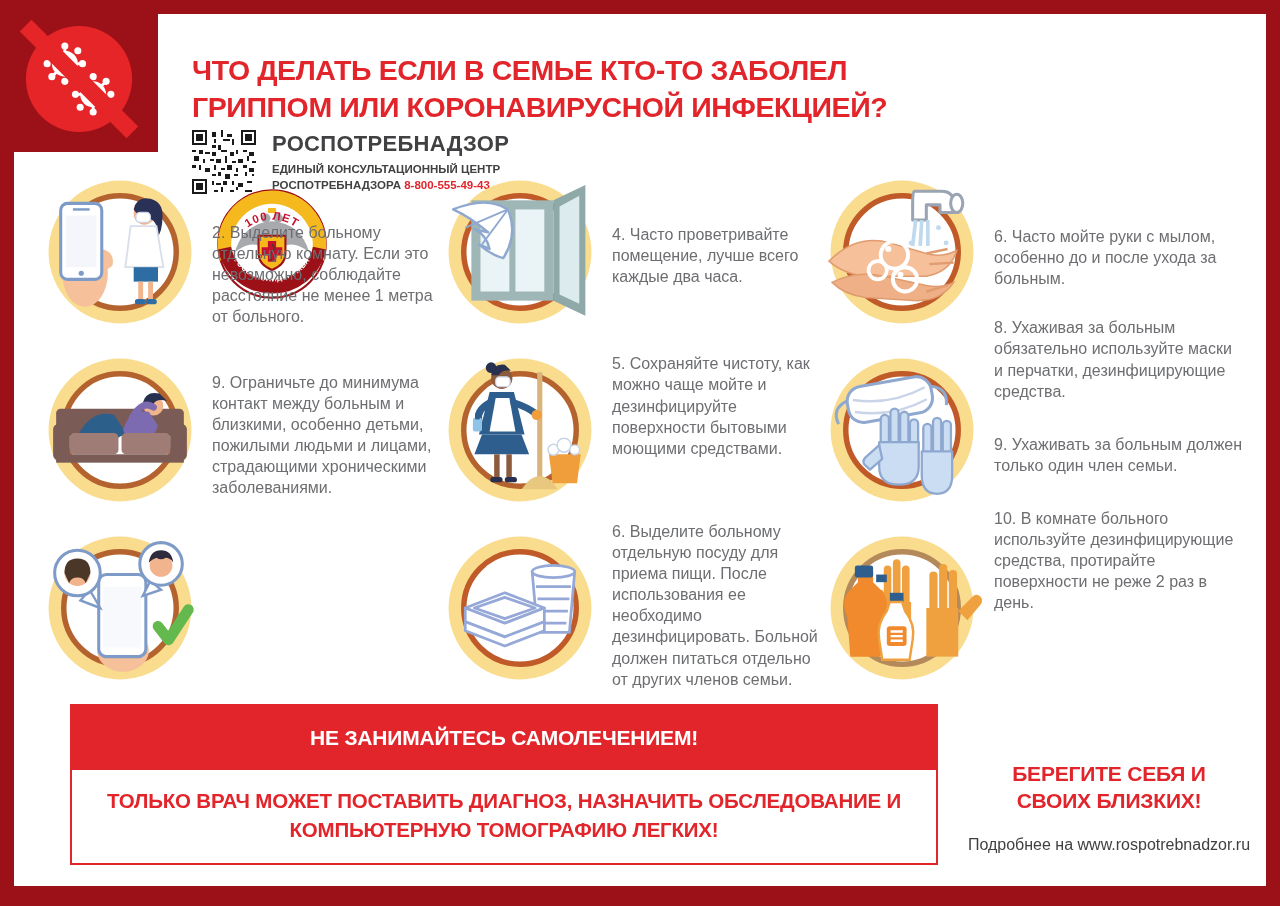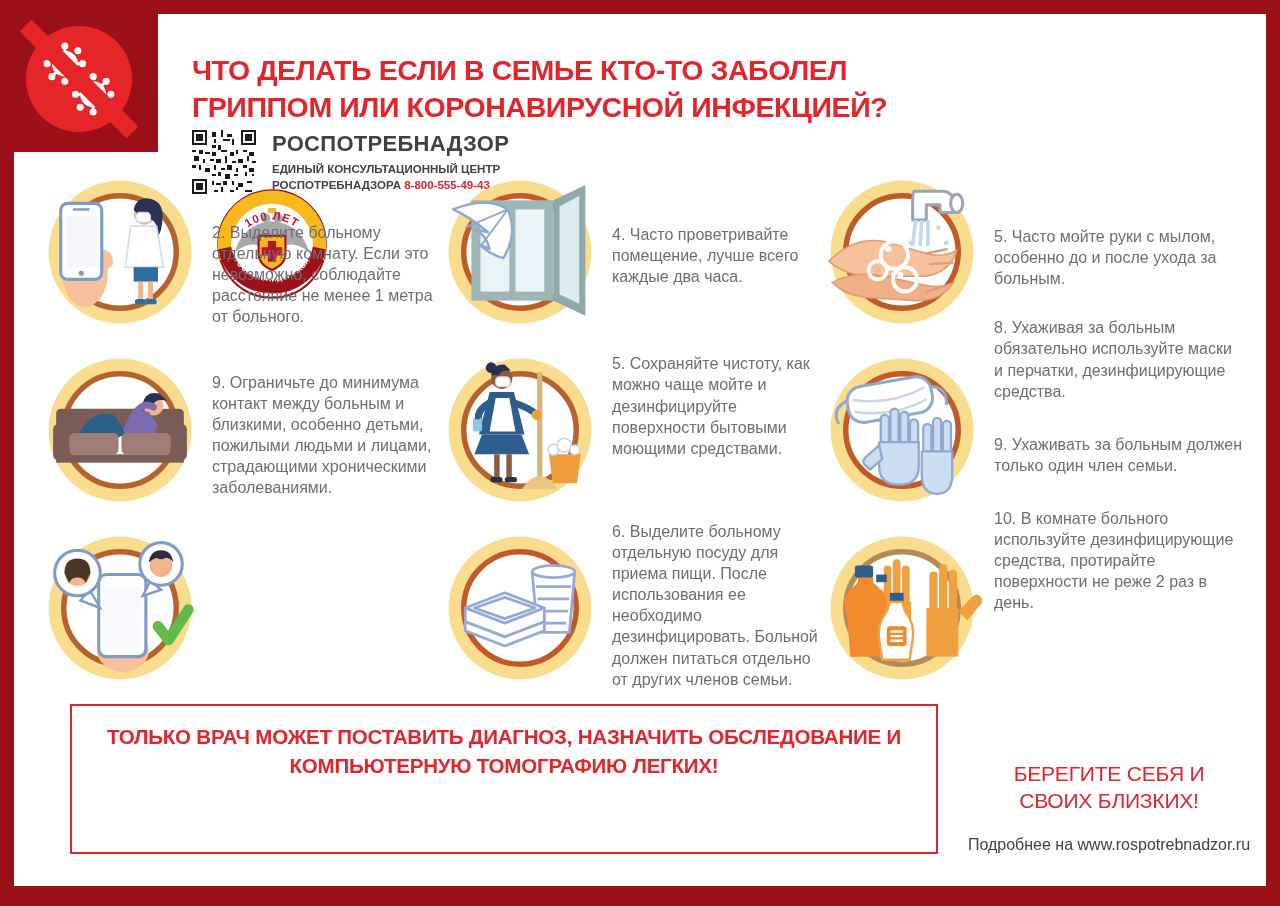--- a/index.html
+++ b/index.html
@@ -88,21 +88,21 @@
     font-size: 21px; letter-spacing: -0.2px;
     padding: 20px 10px;
   }
   .warning-body {
     color: #E2242B; text-align: center; font-weight: bold;
     font-size: 20.5px; line-height: 1.45; letter-spacing: -0.2px;
     padding: 16px 30px 18px 30px;
   }
   .right-note { flex: 1 1 auto; text-align: center; padding-top: 56px; }
   .slogan {
-    color: #E2242B; font-weight: normal;
+    color: #E2242B; font-weight: bold;
     font-size: 21px; line-height: 1.3; letter-spacing: -0.2px;
     padding: 0 18px;
   }
   .more { color: #414042; font-size: 16px; margin-top: 22px; }
 </style>
 </head>
 <body>
 
 <div class="poster">
 
@@ -457,30 +457,31 @@
               <path d="M14,56 q-5,-11 2,-18 l5,-5 v-7 h10 v7 l5,5 q7,7 2,18 l-2,26 h-20 Z" fill="#F08A2C"></path>
               <rect x="19" y="22" width="12" height="8" rx="1.5" fill="#2E5E8E"></rect>
               <rect x="42" y="40" width="9" height="6" fill="#2E5E8E"></rect>
               <path d="M40,52 q-7,9 -5,19 l2,13 h18 l2,-13 q2,-10 -5,-19 l-2,-6 h-8 Z" fill="#fff" stroke="#F0A13F" stroke-width="1.6"></path>
               <rect x="40" y="62" width="13" height="13" rx="2" fill="#F08A2C"></rect>
               <path d="M42.5,65.5 h8 M42.5,68.5 h8 M42.5,71.5 h8" stroke="#fff" stroke-width="1.6"></path>
             </svg>
           </div>
         </div>
         <div class="texts">
-          <p class="step">5. Часто мойте руки с мылом, особенно до и после ухода за больным.</p>
+          <p class="step">6. Часто мойте руки с мылом, особенно до и после ухода за больным.</p>
           <p class="step">8. Ухаживая за больным обязательно используйте маски и перчатки, дезинфицирующие средства.</p>
           <p class="step">9. Ухаживать за больным должен только один член семьи.</p>
           <p class="step">10. В комнате больного используйте дезинфицирующие средства, протирайте поверхности не реже 2 раз в день.</p>
         </div>
       </div>
     </main>
 
     <footer>
       <div class="warning">
+        <div class="warning-head">НЕ ЗАНИМАЙТЕСЬ САМОЛЕЧЕНИЕМ!</div>
         <div class="warning-body">ТОЛЬКО ВРАЧ МОЖЕТ ПОСТАВИТЬ ДИАГНОЗ, НАЗНАЧИТЬ ОБСЛЕДОВАНИЕ И КОМПЬЮТЕРНУЮ ТОМОГРАФИЮ ЛЕГКИХ!</div>
       </div>
       <div class="right-note">
         <div class="slogan">БЕРЕГИТЕ СЕБЯ И СВОИХ БЛИЗКИХ!</div>
         <div class="more">Подробнее на www.rospotrebnadzor.ru</div>
       </div>
     </footer>
 
   </div>
 </div>

